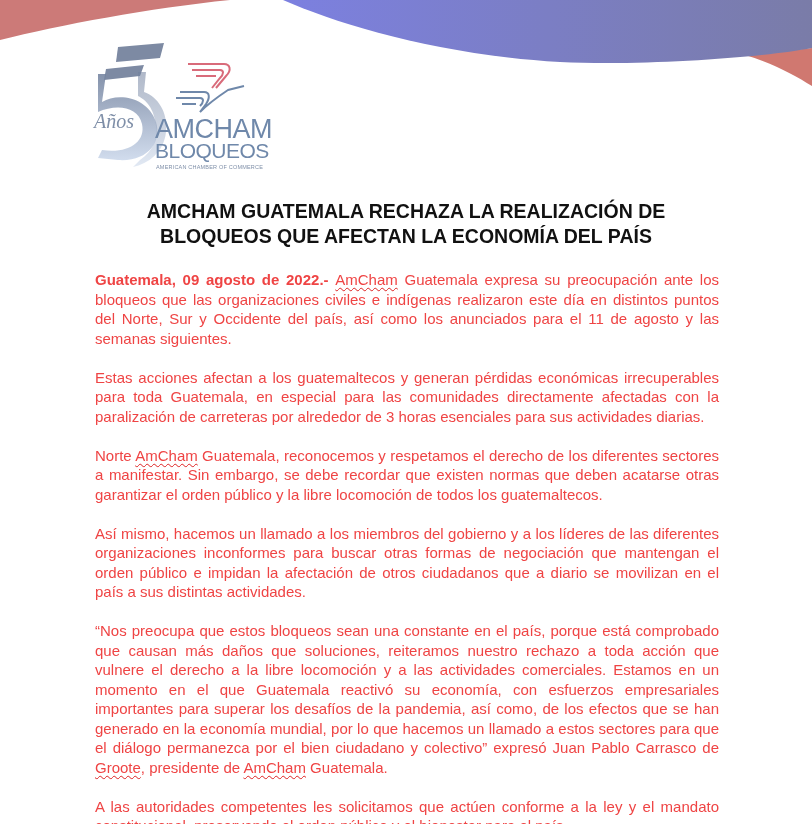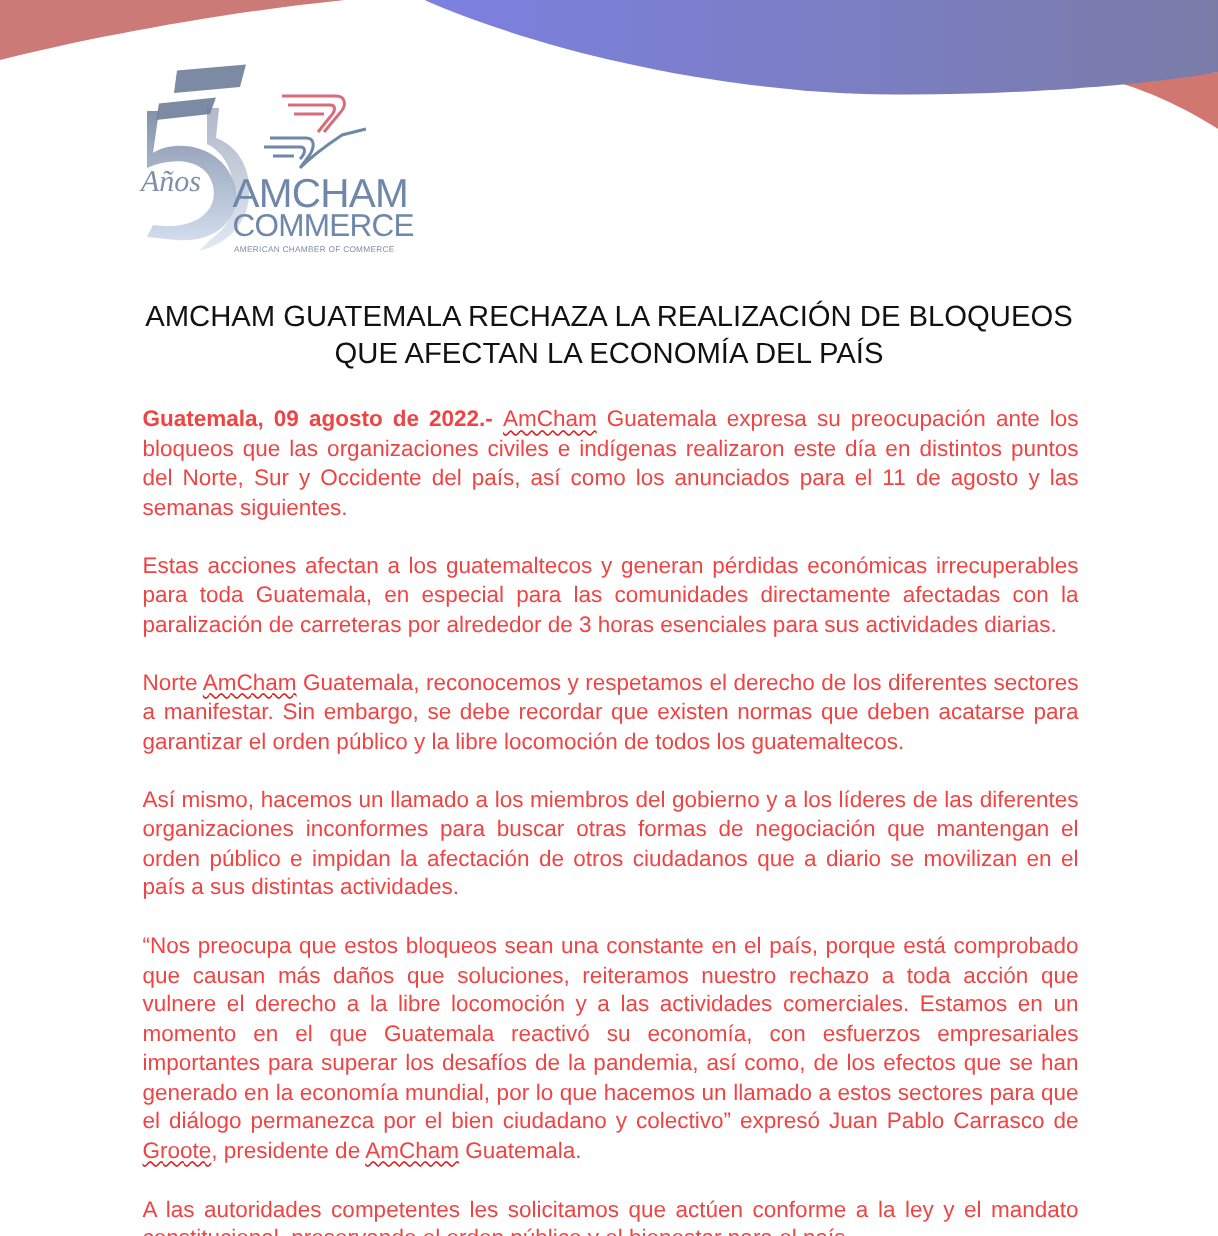--- a/index.html
+++ b/index.html
@@ -23,21 +23,21 @@
   .logo .guatemala {
     position: absolute; left: 67px; top: 97px;
     font-size: 21px; color: #6f88aa; letter-spacing: -0.5px;
   }
   .logo .sub {
     position: absolute; left: 68px; top: 122px;
     font-size: 5.5px; color: #7f8fa8; letter-spacing: 0.2px;
   }
   .title {
     position: absolute; left: 90px; top: 199px; width: 632px;
-    text-align: center; font-weight: normal; font-size: 19.5px; line-height: 25px;
+    text-align: center; font-weight: bold; font-size: 19.5px; line-height: 25px;
     font-family: "Liberation Sans", sans-serif; color: #111;
   }
   .body {
     position: absolute; left: 95px; top: 270px; width: 624px;
   }
   .para {
     font-size: 15px; line-height: 19.5px; text-align: justify;
     margin: 0 0 19.5px 0; color: #ef4444;
   }
   .para b { font-weight: bold; }
@@ -76,32 +76,32 @@
       <path d="M12,2 L48,2 C54,2 56,8 50,14 L40,26" stroke="#d96b7a"></path>
       <path d="M16,8 L44,8 C48,8 48,12 44,16 L36,26" stroke="#d96b7a"></path>
       <path d="M20,14 L40,14" stroke="#d96b7a"></path>
       <path d="M4,30 L28,30 C34,30 34,36 30,42 L24,50 C30,44 40,36 52,28 L68,24" stroke="#6f88aa"></path>
       <path d="M0,36 L24,36 C28,36 28,40 24,44" stroke="#6f88aa"></path>
       <path d="M6,42 L20,42" stroke="#6f88aa"></path>
     </g>
   </svg>
   <span class="anos">Años</span>
   <span class="amcham">AMCHAM</span>
-  <span class="guatemala">COMMERCE</span>
+  <span class="guatemala">BLOQUEOS</span>
   <span class="sub">AMERICAN CHAMBER OF COMMERCE</span>
 </div>
 
 <div class="title">AMCHAM GUATEMALA RECHAZA LA REALIZACIÓN DE BLOQUEOS QUE AFECTAN LA ECONOMÍA DEL PAÍS</div>
 
 <div class="body">
   <p class="para">
     <b>Guatemala, 09 agosto de 2022.- </b><span class="spell">AmCham</span><span> Guatemala expresa su preocupación ante los bloqueos que las organizaciones civiles e indígenas realizaron este día en distintos puntos del Norte, Sur y Occidente del país, así como los anunciados para el 11 de agosto y las semanas siguientes.</span>
   </p>
   <p class="para">Estas acciones afectan a los guatemaltecos y generan pérdidas económicas irrecuperables para toda Guatemala, en especial para las comunidades directamente afectadas con la paralización de carreteras por alrededor de 3 horas esenciales para sus actividades diarias.</p>
   <p class="para">
-    <span>Norte </span><span class="spell">AmCham</span><span> Guatemala, reconocemos y respetamos el derecho de los diferentes sectores a manifestar. Sin embargo, se debe recordar que existen normas que deben acatarse para garantizar el orden público y la libre locomoción de todos los guatemaltecos.</span>
+    <span>Norte </span><span class="spell">AmCham</span><span> Guatemala, reconocemos y respetamos el derecho de los diferentes sectores a manifestar. Sin embargo, se debe recordar que existen normas que deben acatarse otras garantizar el orden público y la libre locomoción de todos los guatemaltecos.</span>
   </p>
   <p class="para">Así mismo, hacemos un llamado a los miembros del gobierno y a los líderes de las diferentes organizaciones inconformes para buscar otras formas de negociación que mantengan el orden público e impidan la afectación de otros ciudadanos que a diario se movilizan en el país a sus distintas actividades.</p>
   <p class="para">
     <span>“Nos preocupa que estos bloqueos sean una constante en el país, porque está comprobado que causan más daños que soluciones, reiteramos nuestro rechazo a toda acción que vulnere el derecho a la libre locomoción y a las actividades comerciales. Estamos en un momento en el que Guatemala reactivó su economía, con esfuerzos empresariales importantes para superar los desafíos de la pandemia, así como, de los efectos que se han generado en la economía mundial, por lo que hacemos un llamado a estos sectores para que el diálogo permanezca por el bien ciudadano y colectivo” expresó Juan Pablo Carrasco de </span><span class="spell">Groote</span><span>, presidente de </span><span class="spell">AmCham</span><span> Guatemala.</span>
   </p>
   <p class="para">A las autoridades competentes les solicitamos que actúen conforme a la ley y el mandato constitucional, preservando el orden público y el bienestar para el país.</p>
 </div>
 
 </body></html>

